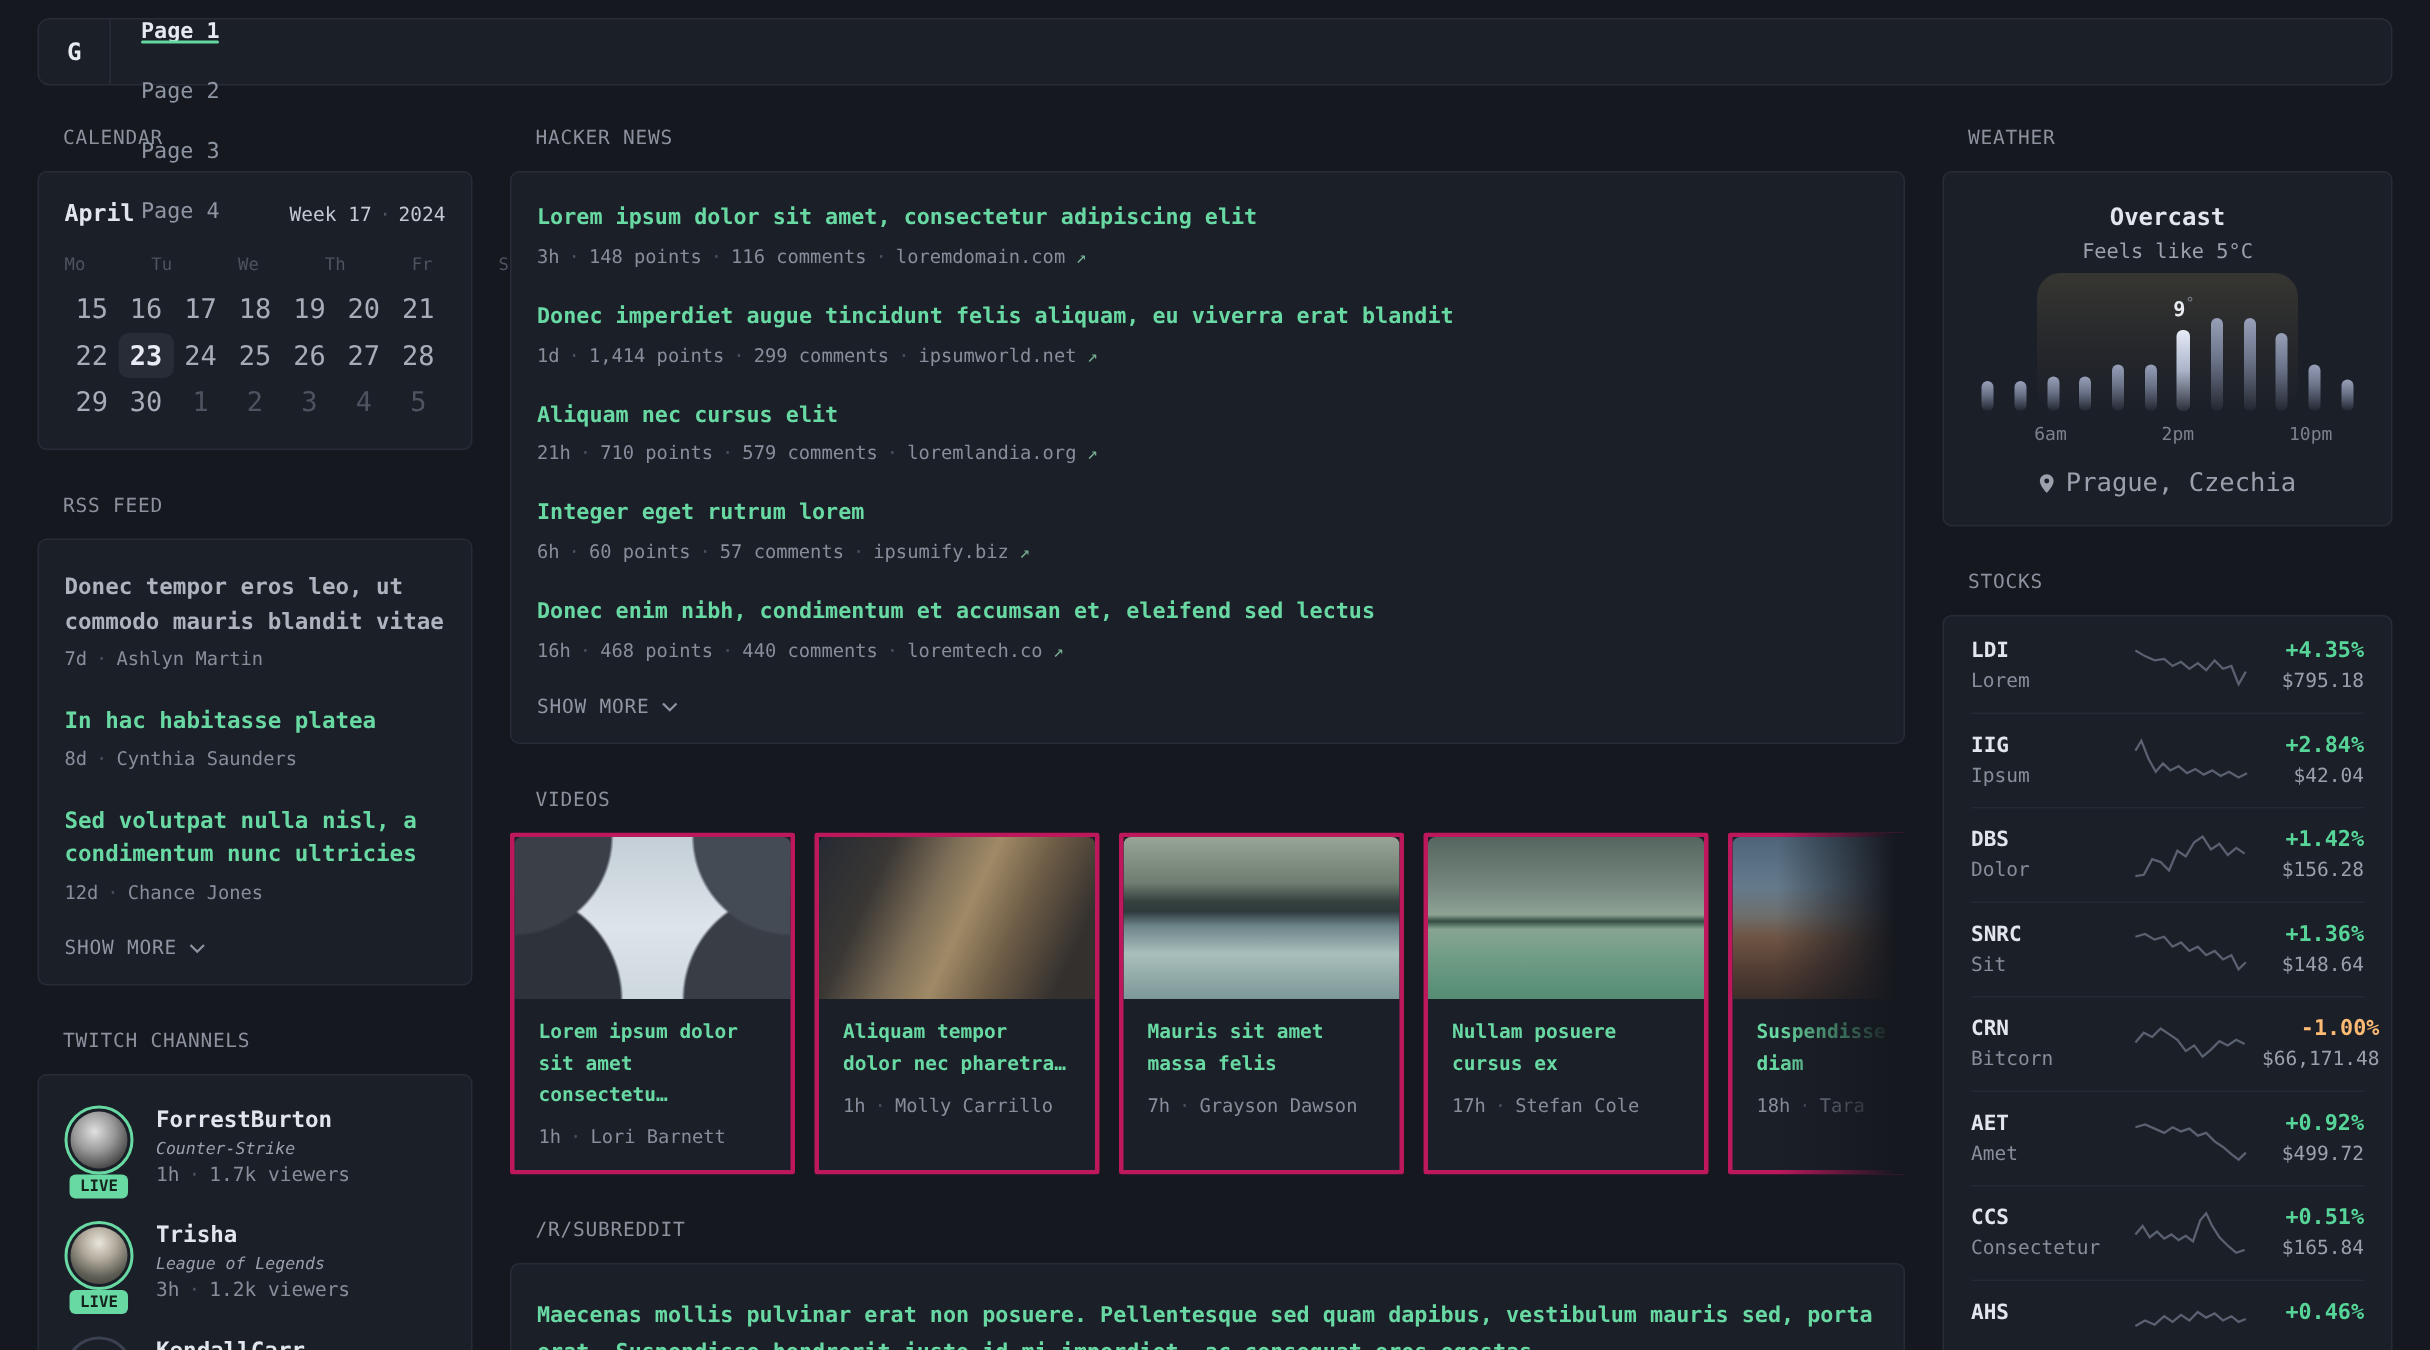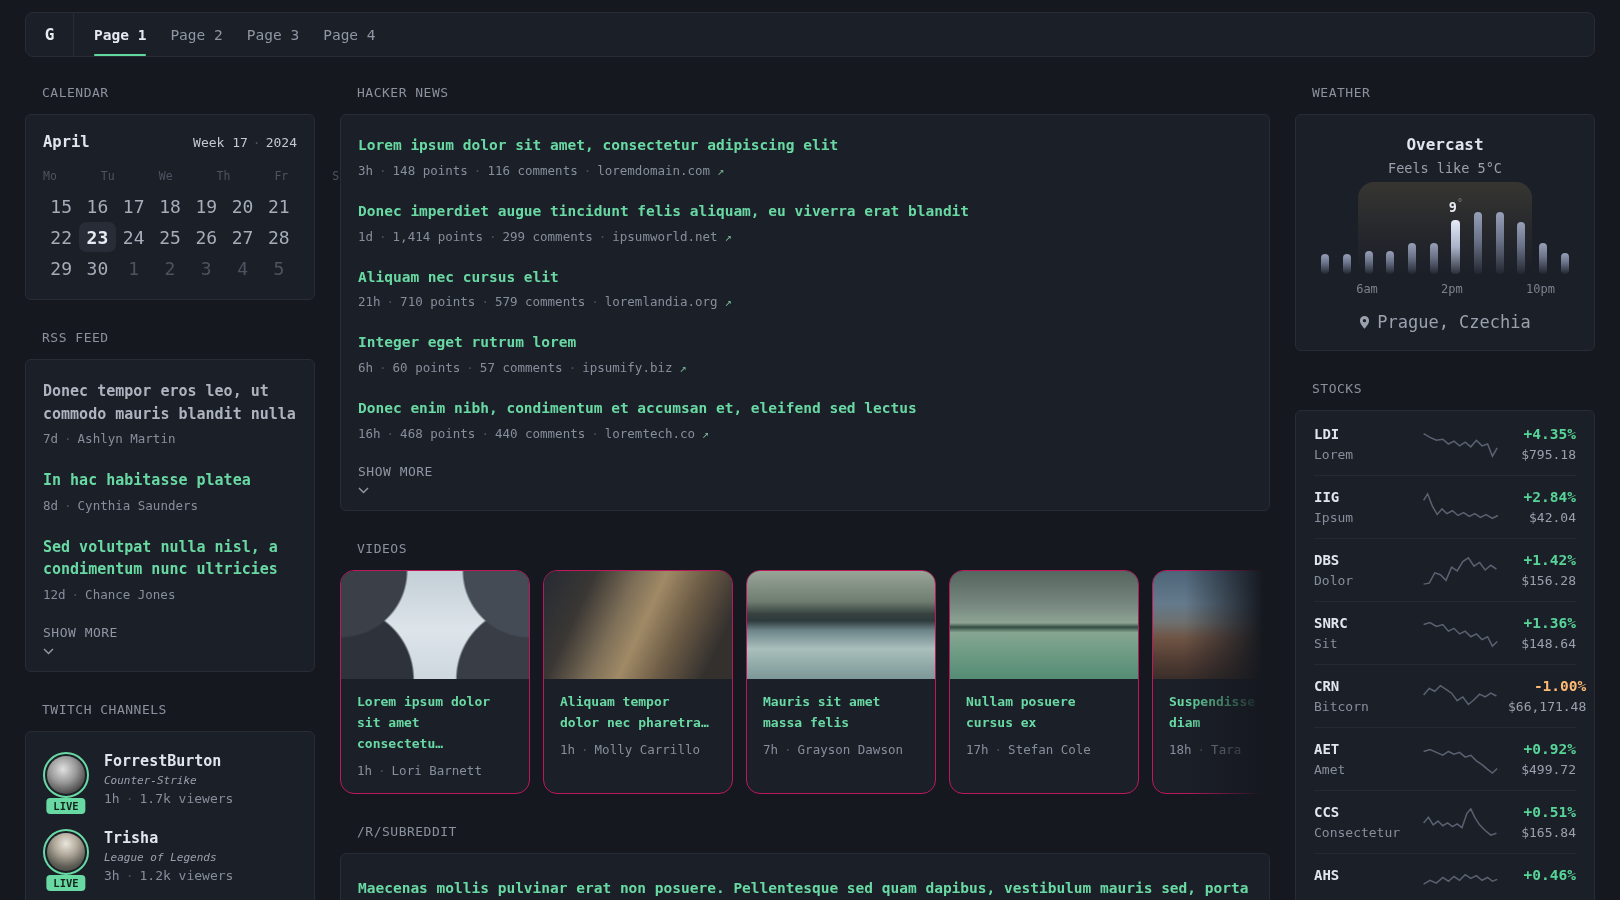--- a/index.html
+++ b/index.html
@@ -13,21 +13,21 @@
   .navbar {
     margin:12px 25px 0; height:45px;
     background:#1b1f28; border:1px solid #272c36; border-radius:8px;
     display:flex; align-items:stretch;
   }
   .nav-logo {
     width:48px; display:flex; align-items:center; justify-content:center;
     font-weight:700; font-size:16px; color:#e8ebf0;
     border-right:1px solid #272c36;
   }
-  .nav-tabs { display:flex; margin-left:20px; gap:24px; }
+  .nav-tabs { display:flex; margin-left:20px; gap:24px;flex-direction:column; }
   .tab {
     position:relative; display:flex; align-items:center;
     font-size:14.5px; color:#8f96a3; cursor:pointer;
   }
   .tab.active { color:#e6e9ef; font-weight:700; }
   .tab.active::after {
     content:""; position:absolute; left:0; right:0; bottom:0;
     height:2px; background:#63d9a1; border-radius:2px;
   }
   
@@ -65,24 +65,23 @@
   .feed-title {
     font-size:14.5px; font-weight:700; color:#69d9a3;
     line-height:1.5; cursor:pointer;
   }
   .rss .feed-title { font-size:15px; }
   .feed-title.read { color:#aeb4bf; }
   .meta { font-size:12.5px; color:#878e9b; margin-top:6px; white-space:nowrap; }
   .meta .dot { color:#4a505c; margin:0 6px; }
   .ext-arrow { color:#79b195; margin-left:7px; font-size:12px; }
   .show-more {
-    display:flex; align-items:flex-start; gap:8px;
+    display:flex; align-items:center; gap:8px;
     font-size:13px; letter-spacing:0.5px; color:#8f96a3; cursor:pointer;
     margin-top:2px;
-    flex-direction:column;
   }
   .chev { width:11px; height:7px; }
   .chev polyline { fill:none; stroke:#8f96a3; stroke-width:1.5; }
   
   .twitch { padding:20px 17px 16px; }
   .channel { display:flex; gap:15px; margin-bottom:23px; }
   .avatar { position:relative; width:46px; flex:0 0 46px; }
   .av-ring {
     width:46px; height:46px; border-radius:50%;
     border:2px solid #69d9a3; padding:2px;
@@ -100,21 +99,21 @@
   .ch-cat { font-size:11px; color:#9aa1ad; margin-top:4px;font-style:italic; }
   .channel .meta { margin-top:4px; font-size:13px; }
   
   .videos-strip { display:flex; gap:13px; overflow:hidden; position:relative; }
   .videos-strip::after {
     content:""; position:absolute; top:0; right:0; bottom:0; width:85px;
     background:linear-gradient(to right, rgba(21,24,31,0), #15181f 92%);
   }
   .video-card {
     flex:0 0 190px; width:190px; background:#1b1f28;
-    border:1px solid #be185d; border-radius:14px; overflow:hidden; cursor:pointer;
+    border:3px solid #be185d; border-radius:2px; overflow:hidden; cursor:pointer;
   }
   .video-thumb { height:108px; border-radius:5px 5px 0 0; }
   .thumb-1 { background:
     radial-gradient(circle at 0% 0%, #3a3f48 0 30%, rgba(0,0,0,0) 31%),
     radial-gradient(circle at 100% 0%, #454b55 0 30%, rgba(0,0,0,0) 31%),
     radial-gradient(circle at 0% 100%, #2e333b 0 33%, rgba(0,0,0,0) 34%),
     radial-gradient(circle at 100% 100%, #383d46 0 33%, rgba(0,0,0,0) 34%),
     linear-gradient(180deg, #c3ced6 0%, #dde5ea 55%, #cdd7de 100%); }
   .thumb-2 { background:linear-gradient(115deg, #262a33 0%, #3a3734 22%, #7e6f58 40%, #a08a66 52%, #6d5c46 68%, #33302e 88%); }
   .thumb-3 { background:linear-gradient(180deg, #97a496 0%, #707e72 28%, #36413f 40%, #2e3a3c 46%, #6d8489 55%, #a9bfbc 72%, #8fa8a6 88%, #7d9899 100%); }
@@ -238,21 +237,21 @@
             <div class="cal-day muted">5</div>
           </div>
       </div>
     </div>
 
     <div class="section">
       <div class="section-label">RSS FEED</div>
       <div class="box feed rss">
         <div>
             <div class="feed-item">
-              <div class="feed-title read">Donec tempor eros leo, ut commodo mauris blandit nulla</div>
+              <div class="feed-title read">Donec tempor eros leo, ut commodo mauris blandit vitae</div>
               <div class="meta"><span>7d</span><span class="dot">·</span><span>Ashlyn Martin</span></div>
             </div>
             <div class="feed-item">
               <div class="feed-title">In hac habitasse platea</div>
               <div class="meta"><span>8d</span><span class="dot">·</span><span>Cynthia Saunders</span></div>
             </div>
             <div class="feed-item">
               <div class="feed-title">Sed volutpat nulla nisl, a condimentum nunc ultricies</div>
               <div class="meta"><span>12d</span><span class="dot">·</span><span>Chance Jones</span></div>
             </div>

